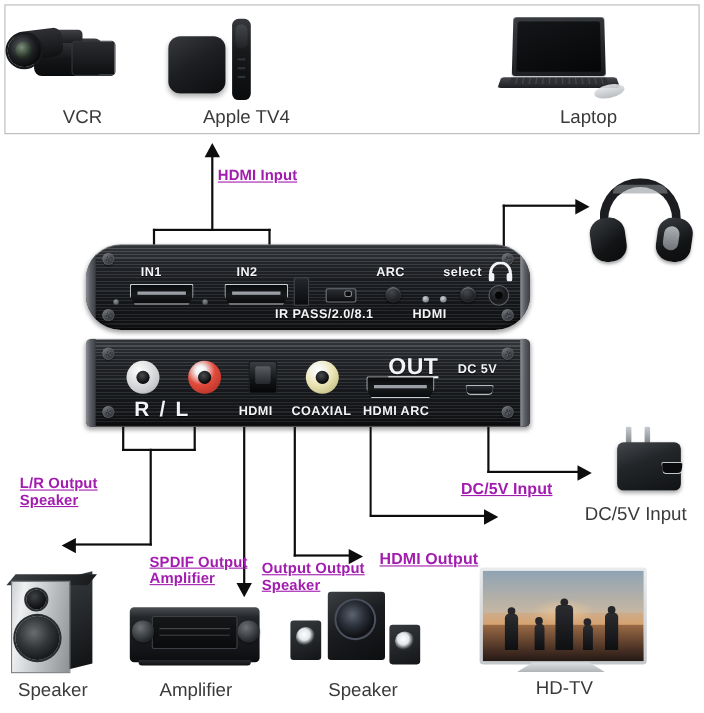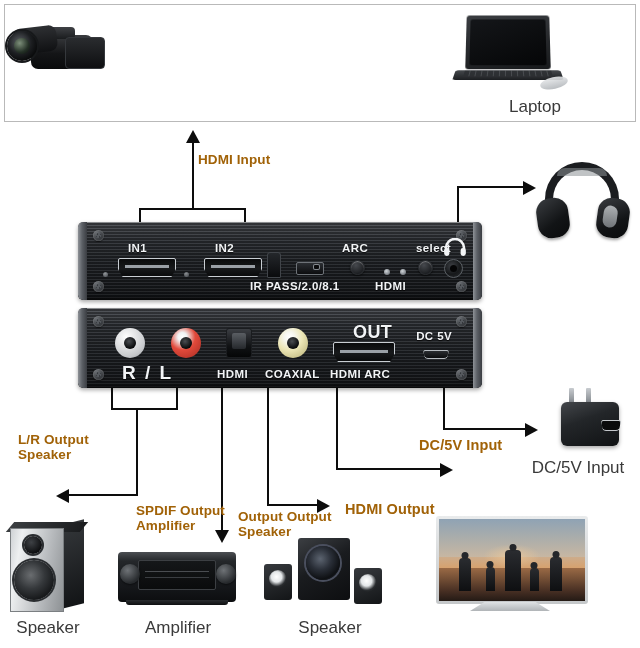--- a/index.html
+++ b/index.html
@@ -25,26 +25,27 @@
   .src-art { position: absolute; left: 0; right: 0; top: 4px; height: 84px; }
   .src-label {
     position: absolute; left: 0; right: 0; bottom: 6px;
     text-align: center; font-size: 17px; color: #3a3a3a;
     font-family: "Liberation Sans", sans-serif;
   }
 
   
   .note {
     position: absolute;
-    color: #a16207;
+    color: #a21caf;
     font-size: 13.5px;
     font-weight: bold;
     line-height: 15px;
     white-space: pre-line;
     letter-spacing: .1px;
+    text-decoration: underline;
   }
   
   .cap {
     position: absolute; text-align: center;
     font-size: 17px; color: #3a3a3a;
   }
 
   
   .ln { position: absolute; background: #0d0d0d; }
   .lnv { width: 2px; }
@@ -79,21 +80,21 @@
   .screw::after {
     content:""; position:absolute; inset:3px; border-radius:50%;
     background: repeating-conic-gradient(#55595e 0deg 45deg, #34373b 45deg 90deg);
   }
 
   .plabel {
     position: absolute; color: #f2f4f6; font-weight: bold;
     font-size: 11.5px; letter-spacing: .4px; white-space: nowrap;
     text-shadow: 0 1px 1px rgba(0,0,0,.8);
   }
-  .plabel.big { font-size: 18px; }
+  .plabel.big { font-size: 21px; text-decoration: underline; }
   .plabel.rl  { font-size: 19px; letter-spacing: 2px; font-weight: bold; }
 
   
   .hdmi {
     position:absolute;
     background: linear-gradient(180deg,#0a0b0c,#17191b 55%,#0a0b0c);
     border: 1.5px solid #c9ced3;
     border-radius: 2px;
     clip-path: polygon(0 0,100% 0,100% 58%,92% 100%,8% 100%,0 58%);
   }
@@ -318,22 +319,30 @@
   <div class="abs" id="source-panel">
 
     <div class="src-cell" style="left:0px;width:140px;">
       <div class="src-art art">
         <div class="cam-body"></div>
           <div class="cam-top"></div>
         <div class="cam-screen"></div>
           <div class="cam-lensbar"></div>
           <div class="cam-lens"></div>
       </div>
-    </div>
-
+      <div class="src-label">VCR</div>
+    </div>
+
+    <div class="src-cell" style="left:140px;width:158px;">
+      <div class="src-art art">
+        <div class="atv-box"></div>
+          <div class="atv-rem"></div>
+      </div>
+      <div class="src-label">Apple TV4</div>
+    </div>
 
 
     <div class="src-cell" style="left:443px;width:174px;">
       <div class="src-art art">
         <div class="lap-lid">
             <div class="lap-scr"></div>
           </div>
         <div class="lap-base"></div>
           <div class="lap-keys"></div>
           <div class="lap-disc"></div>
@@ -352,21 +361,21 @@
   <div class="ln lnv abs" style="left:457px;top:186px;height:40px;"></div>
   <div class="ln lnh abs" style="left:457px;top:186px;width:67px;"></div>
   <div class="arrow right abs" style="left:523px;top:181px;"></div>
 
   <div class="art abs" style="left:535px;top:158px;width:96px;height:88px;">
     <div class="hp-band"></div>
       <div class="hp-cupL"></div>
       <div class="hp-cupR"></div>
   </div>
 
-  <div class="unit" style="left:78px;top:222px;width:404px;height:78px;">
+  <div class="unit" style="left:78px;top:222px;width:404px;height:78px;border-radius:32px;">
     <div class="screw" style="left:15px;top:8px;"></div>
     <div class="screw" style="left:15px;bottom:8px;"></div>
     <div class="screw" style="right:15px;top:8px;"></div>
     <div class="screw" style="right:15px;bottom:8px;"></div>
 
     <div class="plabel" style="left:50px;top:20px;">IN1</div>
     <div class="hdmi" style="left:40px;top:36px;width:58px;height:19px;">
         <i></i>
       </div>
     <div class="led" style="left:25px;top:50px;width:5px;height:5px;opacity:.65;"></div>
@@ -381,21 +390,21 @@
     <div class="irwin" style="left:218px;top:40px;width:28px;height:13px;"></div>
     <div class="plabel" style="left:172px;bottom:8px;">IR PASS/2.0/8.1</div>
 
     <div class="plabel" style="left:264px;top:20px;">ARC</div>
     <div class="rbtn" style="left:272px;top:38px;width:15px;height:15px;"></div>
 
     <div class="led" style="left:306px;top:47px;width:6px;height:6px;"></div>
     <div class="led" style="left:322px;top:47px;width:6px;height:6px;"></div>
     <div class="plabel" style="left:297px;bottom:8px;">HDMI</div>
 
-    <div class="plabel" style="left:325px;top:20px;margin-left:13px;">select</div>
+    <div class="plabel" style="left:325px;top:20px;">select</div>
     <div class="rbtn" style="left:340px;top:38px;width:15px;height:15px;"></div>
 
     <svg class="abs" style="left:366px;top:16px;" width="22" height="18" viewBox="0 0 22 18">
       <path d="M2 15 V10 a9 9 0 0 1 18 0 V15" fill="none" stroke="#f2f4f6" stroke-width="2.6" stroke-linecap="round"></path>
       <rect x="0.2" y="10" width="5.2" height="8" rx="2.4" fill="#f2f4f6"></rect>
       <rect x="16.6" y="10" width="5.2" height="8" rx="2.4" fill="#f2f4f6"></rect>
     </svg>
     <div class="jack" style="left:366px;top:37px;width:19px;height:19px;"></div>
   </div>
 
@@ -514,15 +523,16 @@
             <div class="tv-glow"></div>
           <div class="tv-fig" style="left:14%;width:12px;height:40%;"></div>
           <div class="tv-fig" style="left:32%;width:9px;height:30%;"></div>
           <div class="tv-fig" style="left:45%;width:16px;height:50%;"></div>
           <div class="tv-fig" style="left:62%;width:9px;height:28%;"></div>
           <div class="tv-fig" style="left:76%;width:12px;height:42%;"></div>
         </div>
       </div>
       <div class="tv-stand"></div>
     </div>
+    <div class="cap" style="left:0;top:104px;width:158px;">HD-TV</div>
   </div>
 
 </div>
 
 </body></html>

